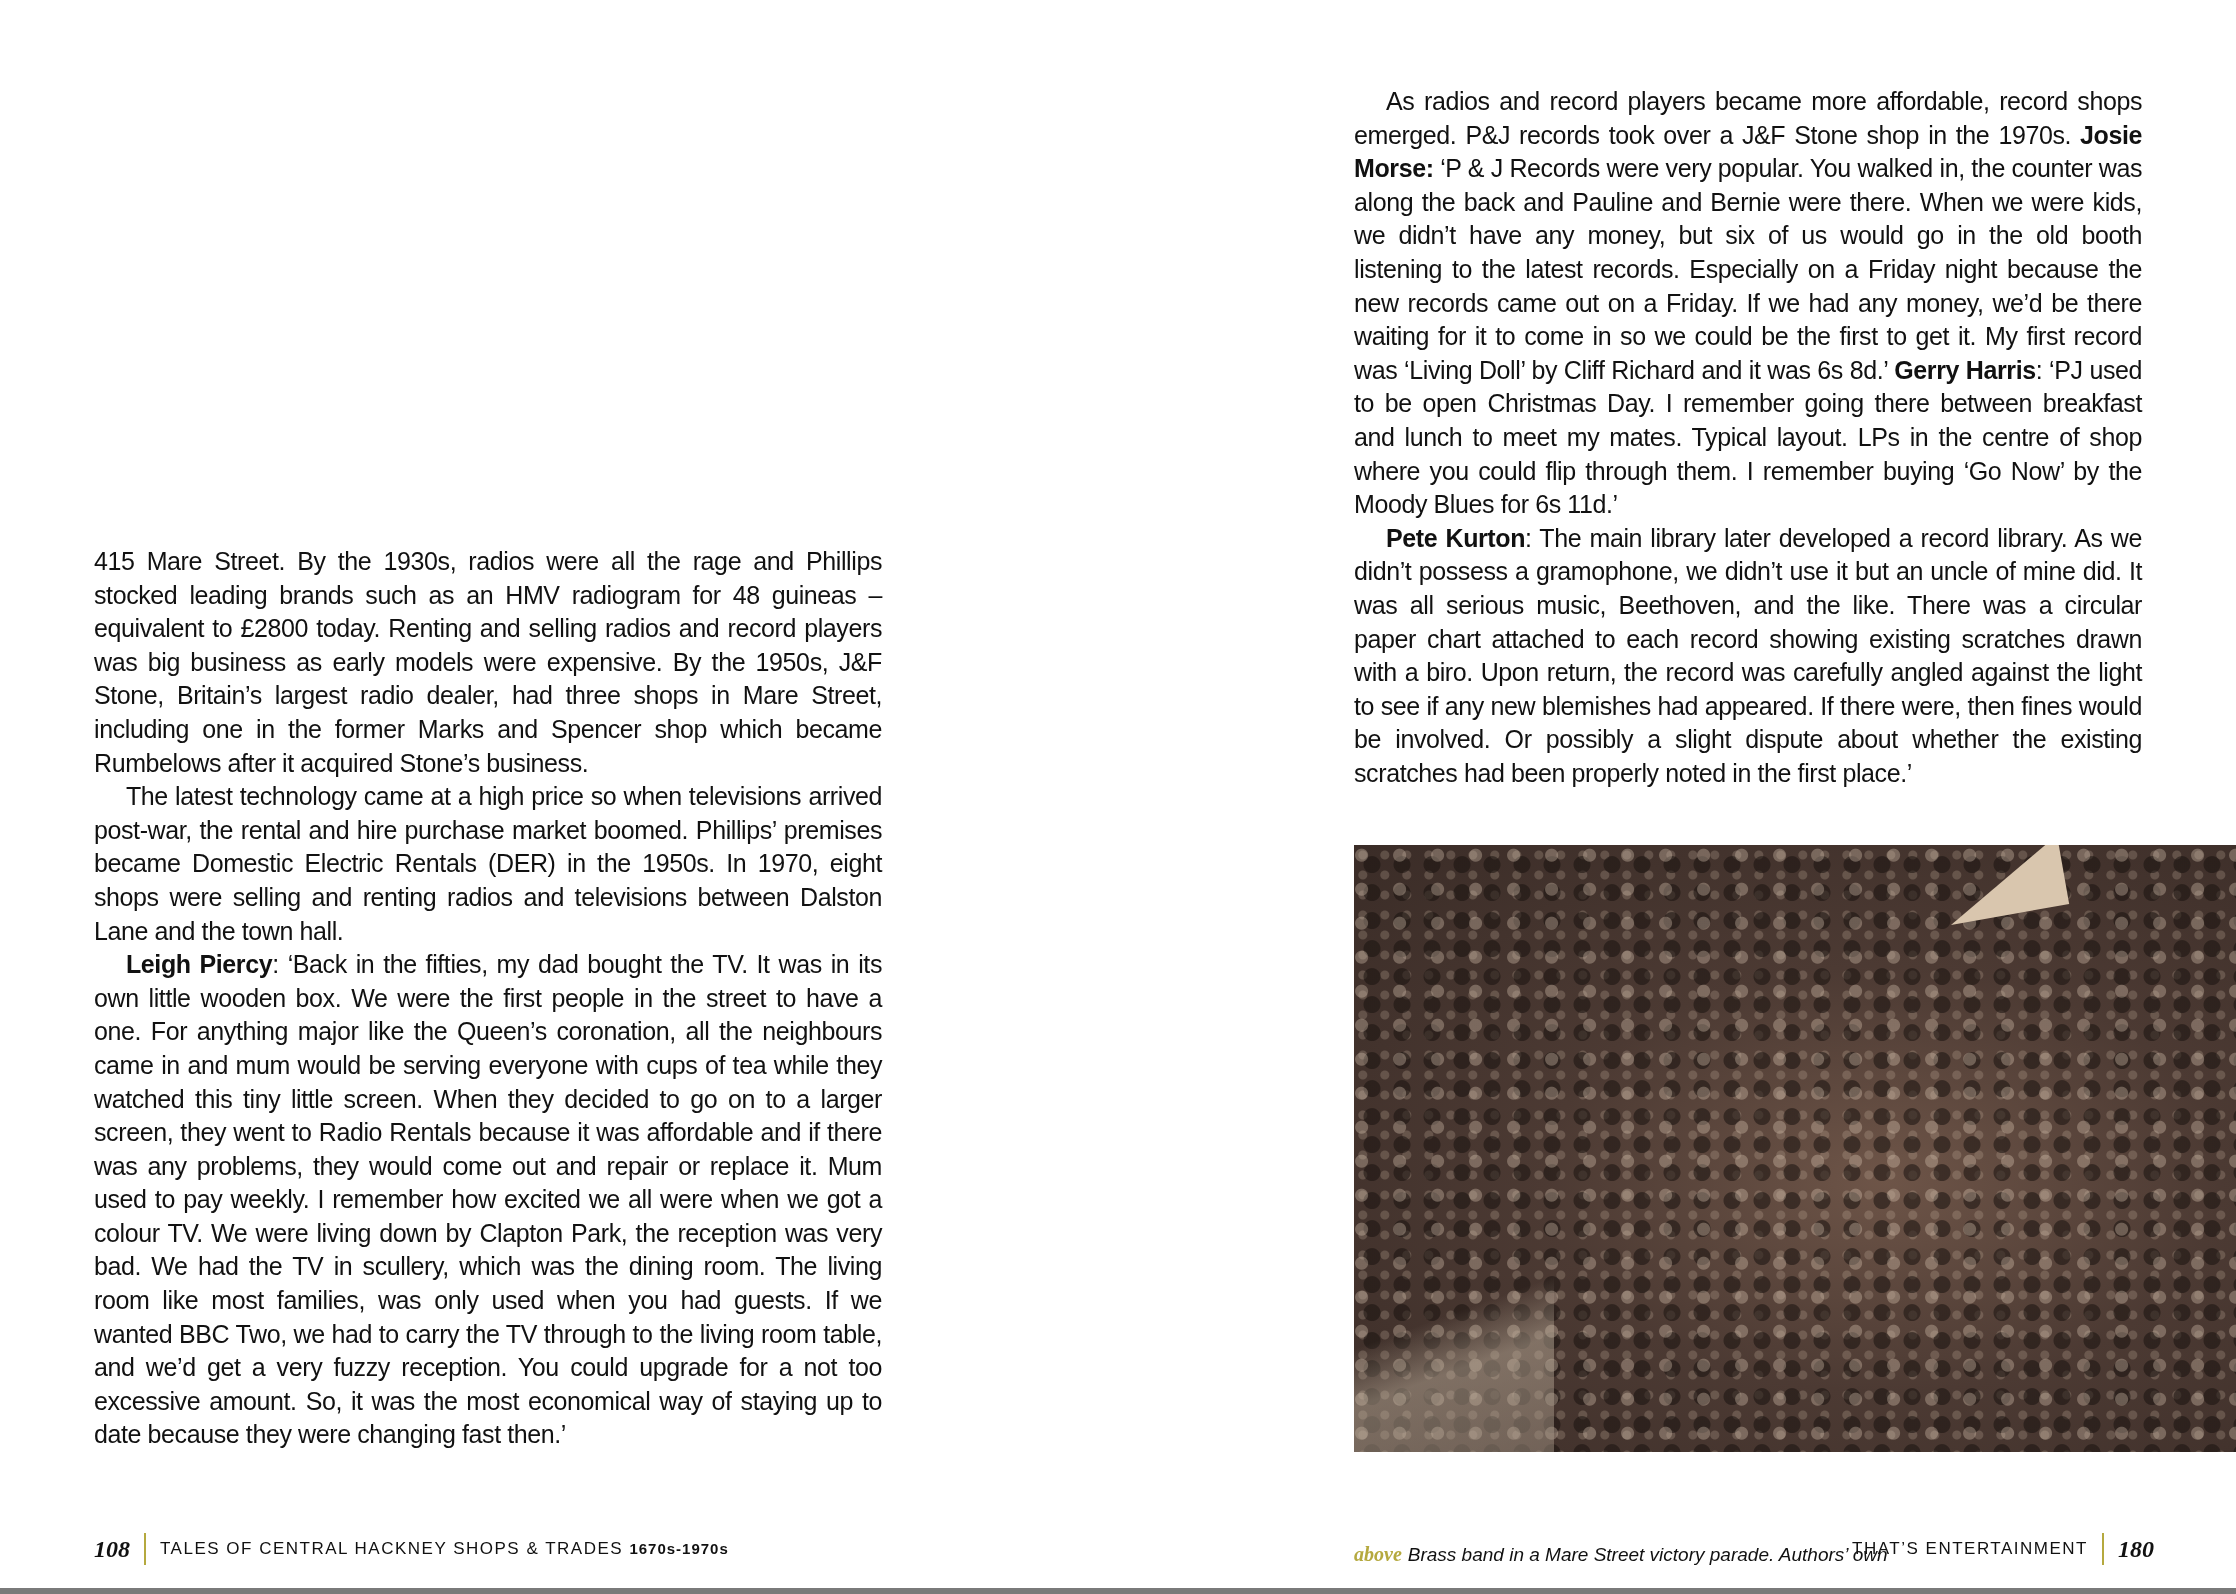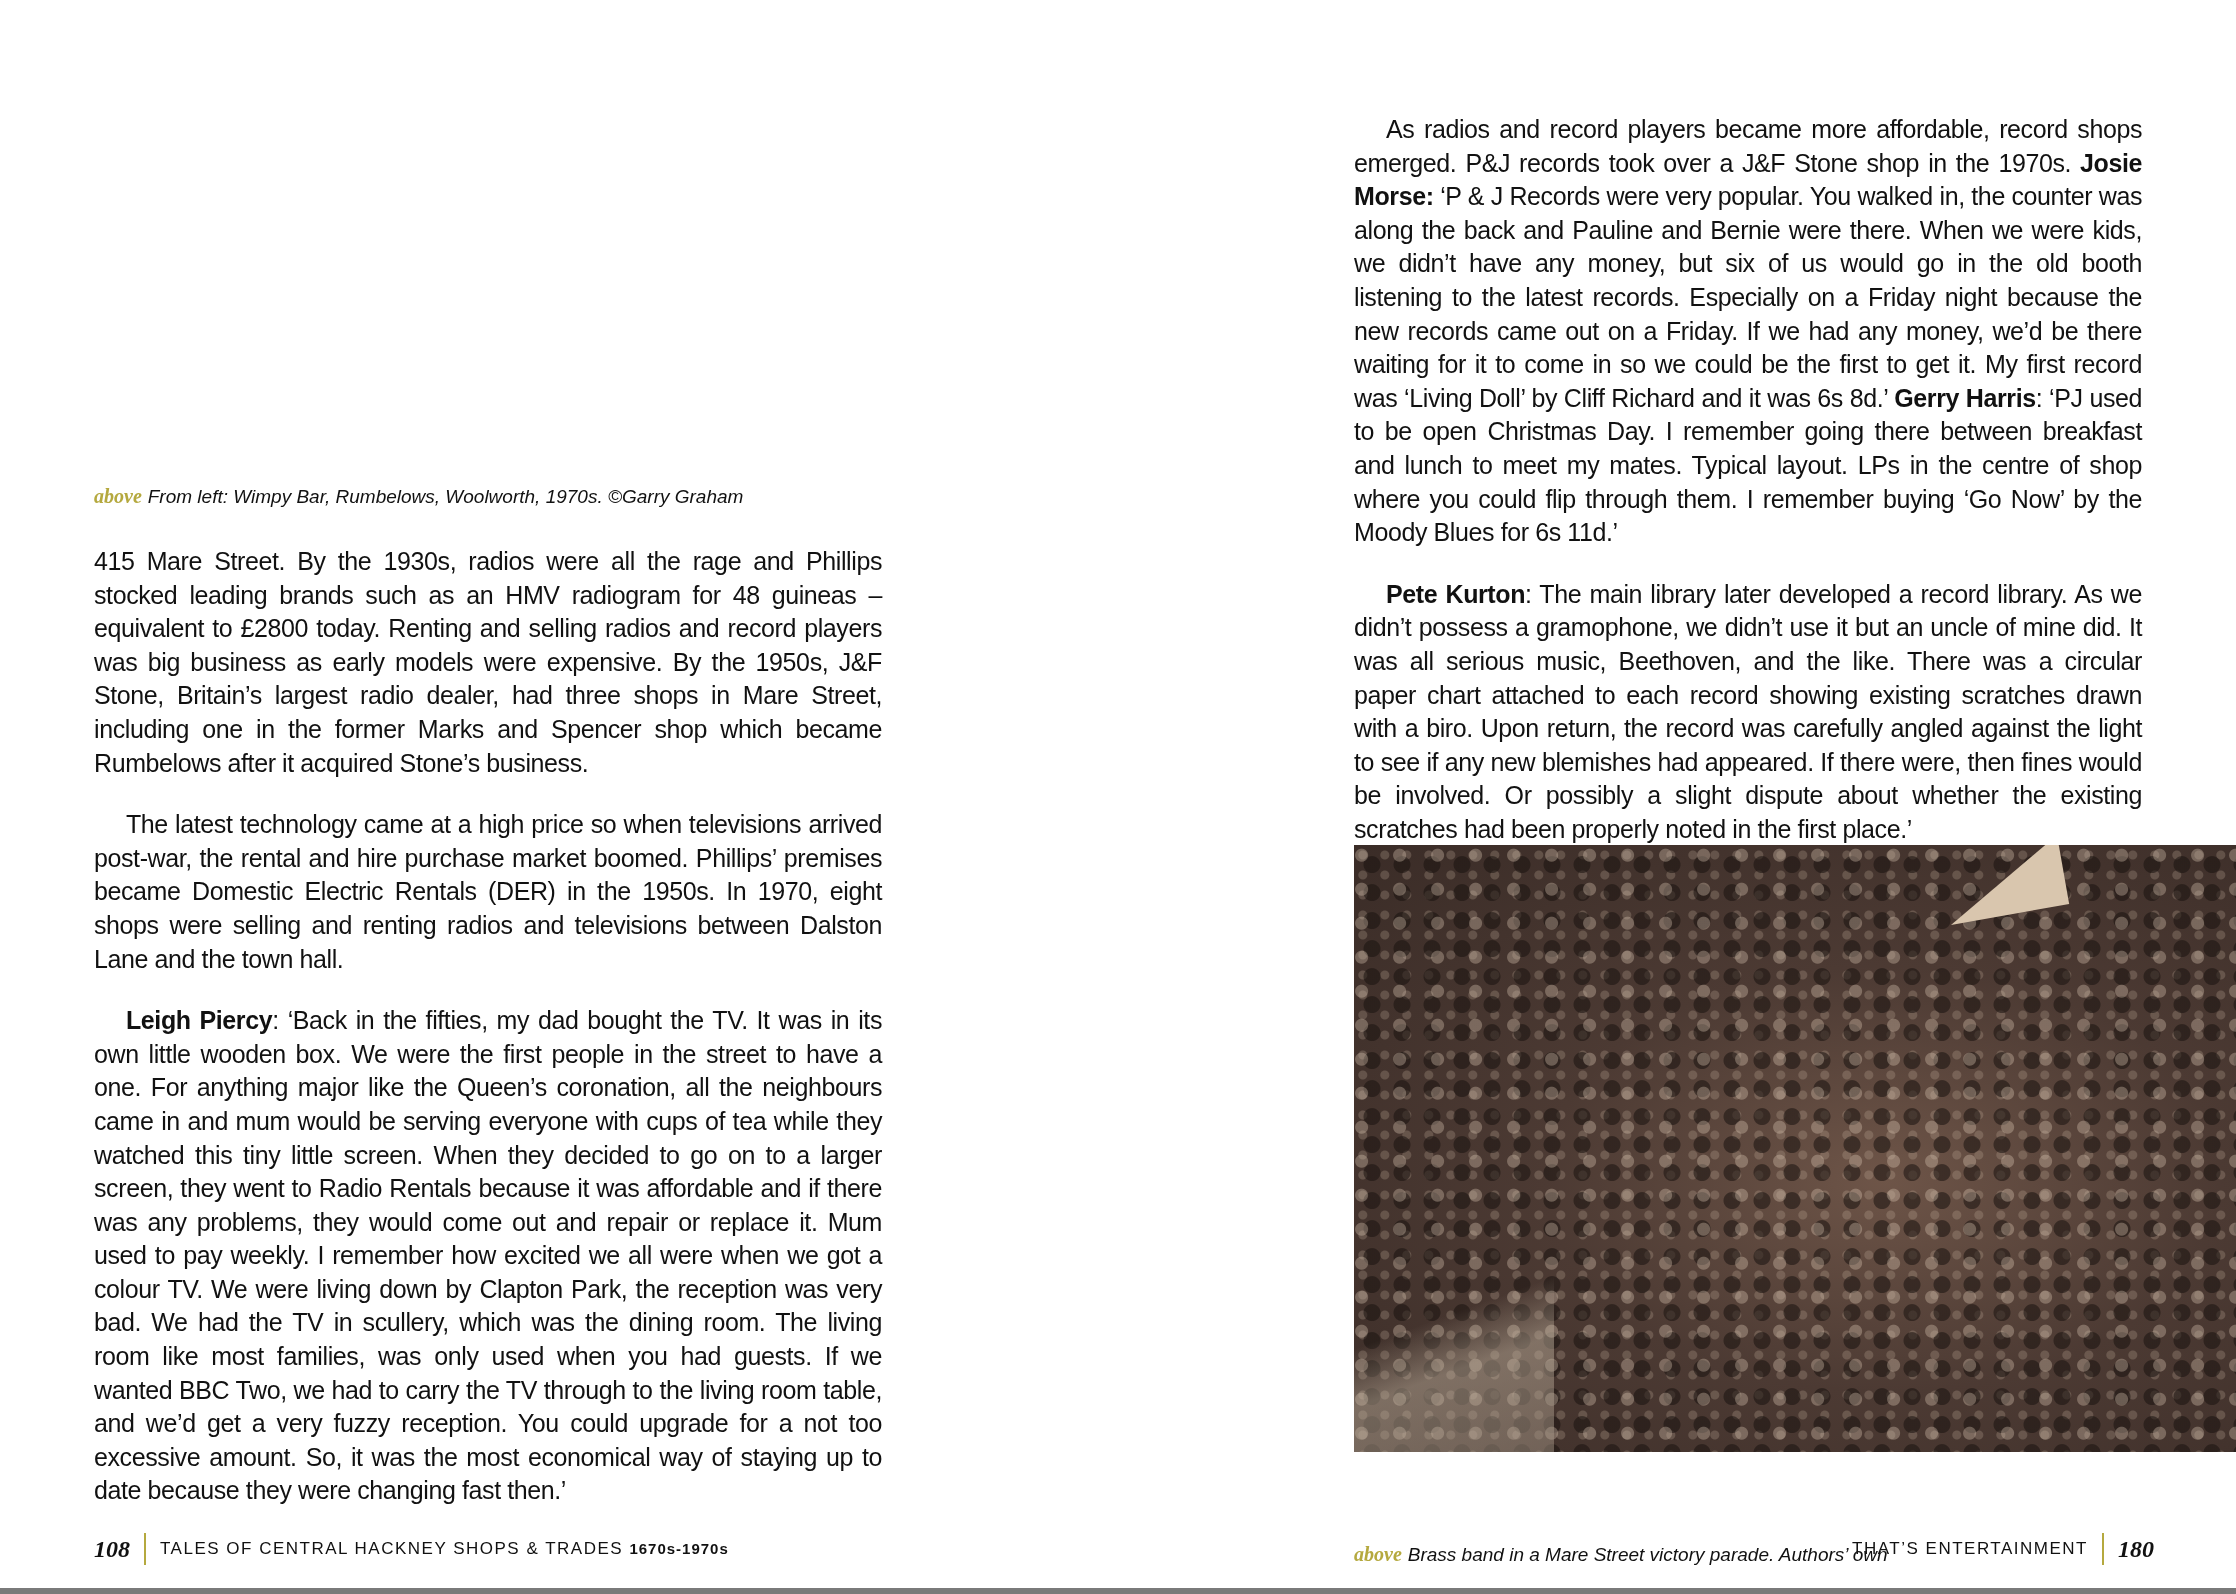--- a/index.html
+++ b/index.html
@@ -61,43 +61,40 @@
   .caption { position:absolute; font-size:19px; font-style:italic; color:#111; white-space:nowrap;
     font-family:"Liberation Sans", sans-serif; }
   .caption .kw { font-family:"Liberation Serif", serif; font-weight:bold; font-style:italic; color:#b5a93f; font-size:20px; margin-right:6px; }
   .caption-left { left: 94px; top: 485px; }
   .caption-right { left: 236px; top: 1543px; }
 
   
   .col { position:absolute; width: 788px; font-size: 25px; line-height: 33.6px; text-align: justify;
     font-family:"Liberation Sans", sans-serif; color:#111; letter-spacing:-0.4px; }
   .col p { margin: 0; }
-  .col p.indent { text-indent: 32px; margin-top: 28px; }
+  .col p.indent { text-indent: 32px; }
   .col b { font-weight: bold; }
   .col-left { left: 94px; top: 545px; }
   .col-right { left: 236px; top: 85px; }
 
   
   .footer { position:absolute; top: 1530px; display:flex; align-items:center; height: 38px; }
   .footer-left { left: 94px; align-items: center; }
   .footer-right { right: 82px; }
   .folio { font-family:"Liberation Serif", serif; font-weight:bold; font-style:italic; font-size:24px; color:#111; }
   .rule { width:2px; height:32px; background:#b5a93f; margin: 0 14px; }
   .running-head { font-size:17px; letter-spacing:1.5px; color:#111; text-transform:uppercase; }
   .running-head .dates { font-size:15px; letter-spacing:1px; text-transform:none;font-weight:bold; }
 </style>
 </head>
 <body>
 
 <div class="page page-left">
 
 
-  <div class="caption caption-left">
-    <span class="kw">above</span><span>From left: Wimpy Bar, Rumbelows, Woolworth, 1970s. ©Garry Graham</span>
-  </div>
 
   <div class="col col-left">
     <p><span>415 Mare Street. By the 1930s, radios were all the rage and Phillips stocked leading brands such as an HMV radiogram for 48 guineas – equivalent to £2800 today. Renting and selling radios and record players was big business as early models were expensive. By the 1950s, J&amp;F Stone, Britain’s largest radio dealer, had three shops in Mare Street, including one in the former Marks and Spencer shop which became Rumbelows after it acquired Stone’s business.</span></p>
     <p class="indent"><span>The latest technology came at a high price so when televisions arrived post-war, the rental and hire purchase market boomed. Phillips’ premises became Domestic Electric Rentals (DER) in the 1950s. In 1970, eight shops were selling and renting radios and televisions between Dalston Lane and the town hall.</span></p>
     <p class="indent"><b>Leigh Piercy</b><span>: ‘Back in the fifties, my dad bought the TV. It was in its own little wooden box. We were the first people in the street to have a one. For anything major like the Queen’s coronation, all the neighbours came in and mum would be serving everyone with cups of tea while they watched this tiny little screen. When they decided to go on to a larger screen, they went to Radio Rentals because it was affordable and if there was any problems, they would come out and repair or replace it. Mum used to pay weekly. I remember how excited we all were when we got a colour TV. We were living down by Clapton Park, the reception was very bad. We had the TV in scullery, which was the dining room. The living room like most families, was only used when you had guests. If we wanted BBC Two, we had to carry the TV through to the living room table, and we’d get a very fuzzy reception. You could upgrade for a not too excessive amount. So, it was the most economical way of staying up to date because they were changing fast then.’</span></p>
   </div>
 
   <div class="footer footer-left">
     <span class="folio">108</span>
     <span class="rule"></span>

